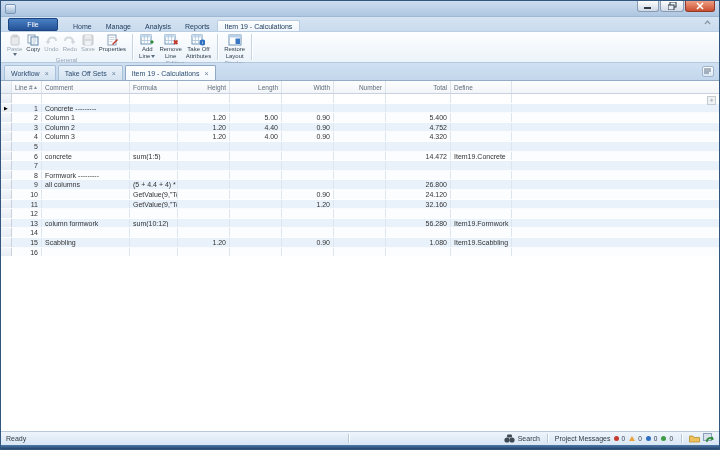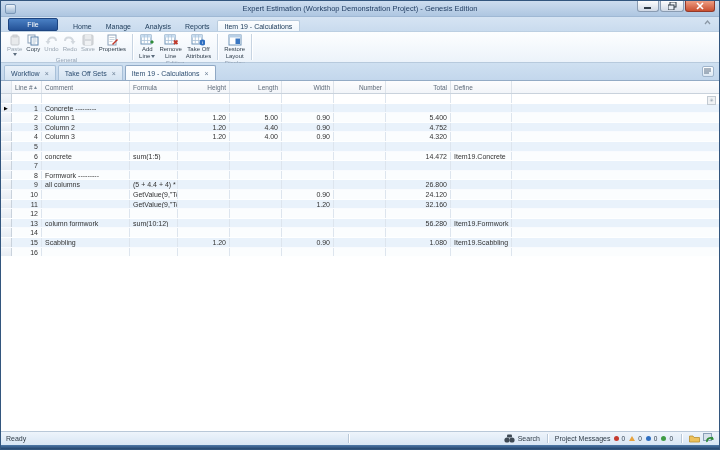--- a/index.html
+++ b/index.html
@@ -75,21 +75,20 @@
 
   .bottom-strip { height:4px; flex:0 0 4px; background:linear-gradient(#4e79a8,#24466e); }
 </style>
 </head>
 <body>
 
 <div class="window">
 
   <div class="titlebar">
     <div class="app-icon"></div>
-    <div class="title-text">Expert Estimation (Workshop Demonstration Project) - Genesis Edition</div>
     <div class="win-controls">
       <div class="win-btn min">
         <svg width="8" height="7">
             <rect x="0" y="4" width="7" height="2" fill="#2f3b46"></rect>
           </svg>
       </div>
       <div class="win-btn max">
         <svg width="9" height="8">
             <rect x="2" y="0" width="6" height="5" fill="none" stroke="#2f3b46"></rect>
             <rect x="0" y="3" width="6" height="5" fill="#e7edf4" stroke="#2f3b46"></rect>

